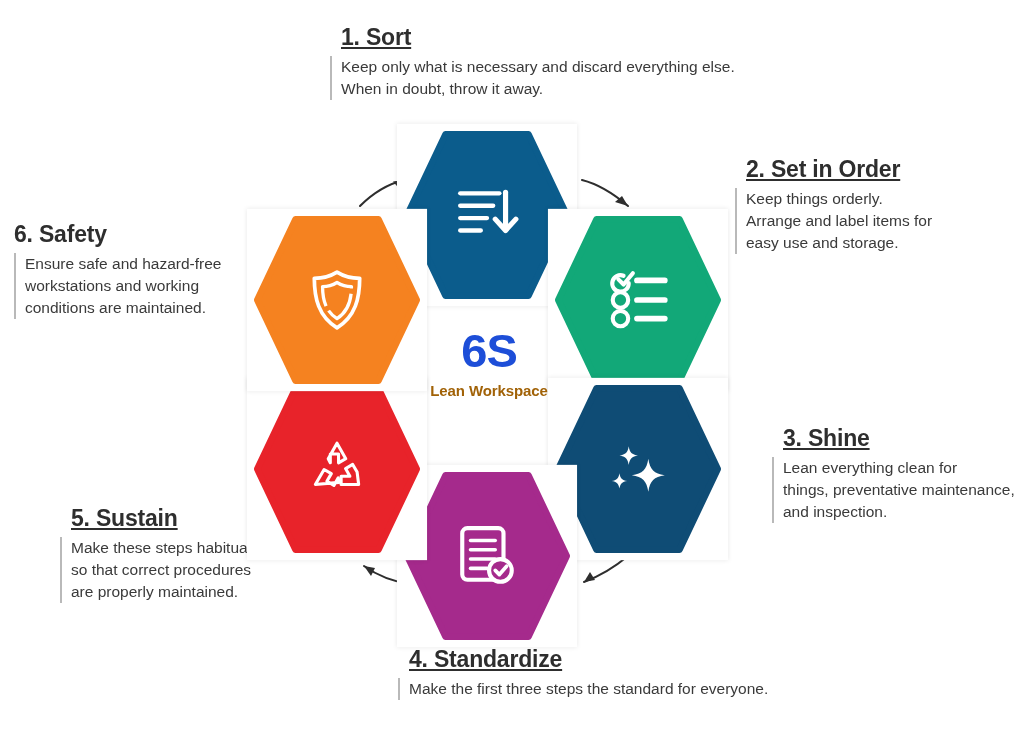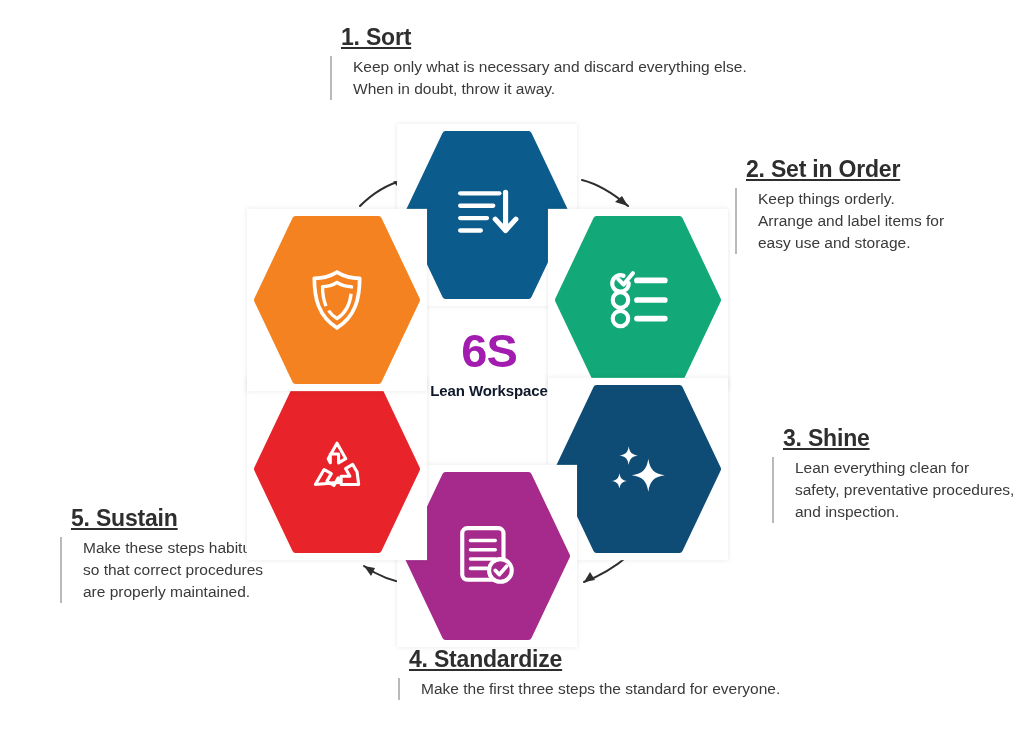--- a/index.html
+++ b/index.html
@@ -29,21 +29,21 @@
     color: #2e2e2e;
     letter-spacing: -0.2px;
     margin: 0 0 5px 0;
     white-space: nowrap;
   }
   .label-desc {
     font-size: 15.5px;
     line-height: 1.42;
     color: #3a3a3a;
     border-left: 2px solid #b9b9b9;
-    padding-left: 21px;
+    padding-left: 9px;
     margin: 0;
   }
   .label-block.indent .label-title {
     padding-left: 11px;
     text-decoration: underline;
   }
 
   
   .hex {
     position: absolute;
@@ -78,29 +78,29 @@
     position: absolute;
     left: 389px;
     top: 327px;
     width: 200px;
     text-align: center;
     z-index: 1;
   }
   #center-label .big {
     font-size: 47px;
     font-weight: bold;
-    color: #a21caf;
+    color: #1d4ed8;
     letter-spacing: -1px;
     line-height: 1;
     display: block;
   }
   #center-label .small {
     font-size: 15px;
     font-weight: bold;
-    color: #0f172a;
+    color: #a16207;
     letter-spacing: -0.1px;
     display: block;
     margin-top: 8px;
   }
 
   
   .arrow {
     position: absolute;
     z-index: 0;
   }
@@ -125,41 +125,49 @@
       <div>Keep things orderly.</div>
       <div>Arrange and label items for</div>
       <div>easy use and storage.</div>
     </div>
   </div>
 
   <div class="label-block indent" style="left:772px; top:425px;">
     <div class="label-title">3. Shine</div>
     <div class="label-desc">
       <div>Lean everything clean for</div>
-      <div>safety, preventative procedures,</div>
+      <div>things, preventative maintenance,</div>
       <div>and inspection.</div>
     </div>
   </div>
 
   <div class="label-block indent" style="left:398px; top:646px;">
     <div class="label-title">4. Standardize</div>
     <div class="label-desc">
       <div>Make the first three steps the standard for everyone.</div>
     </div>
   </div>
 
   <div class="label-block indent" style="left:60px; top:505px;">
     <div class="label-title">5. Sustain</div>
     <div class="label-desc">
       <div>Make these steps habitual</div>
       <div>so that correct procedures</div>
       <div>are properly maintained.</div>
     </div>
   </div>
 
+  <div class="label-block" style="left:14px; top:221px;">
+    <div class="label-title">6. Safety</div>
+    <div class="label-desc">
+      <div>Ensure safe and hazard-free</div>
+      <div>workstations and working</div>
+      <div>conditions are maintained.</div>
+    </div>
+  </div>
 
   <div class="arrow" style="left:358px; top:172px;">
     <svg width="56" height="40" viewBox="0 0 56 40">
       <path d="M2,34 C14,22 30,12 46,8" stroke="#2e2e2e" stroke-width="2.1" fill="none" stroke-linecap="round"></path>
       <path d="M46,8 L35,9.5 L41.5,17 Z" fill="#2e2e2e"></path>
     </svg>
   </div>
 
   <div class="arrow" style="left:580px; top:174px;">
     <svg width="56" height="40" viewBox="0 0 56 40">

